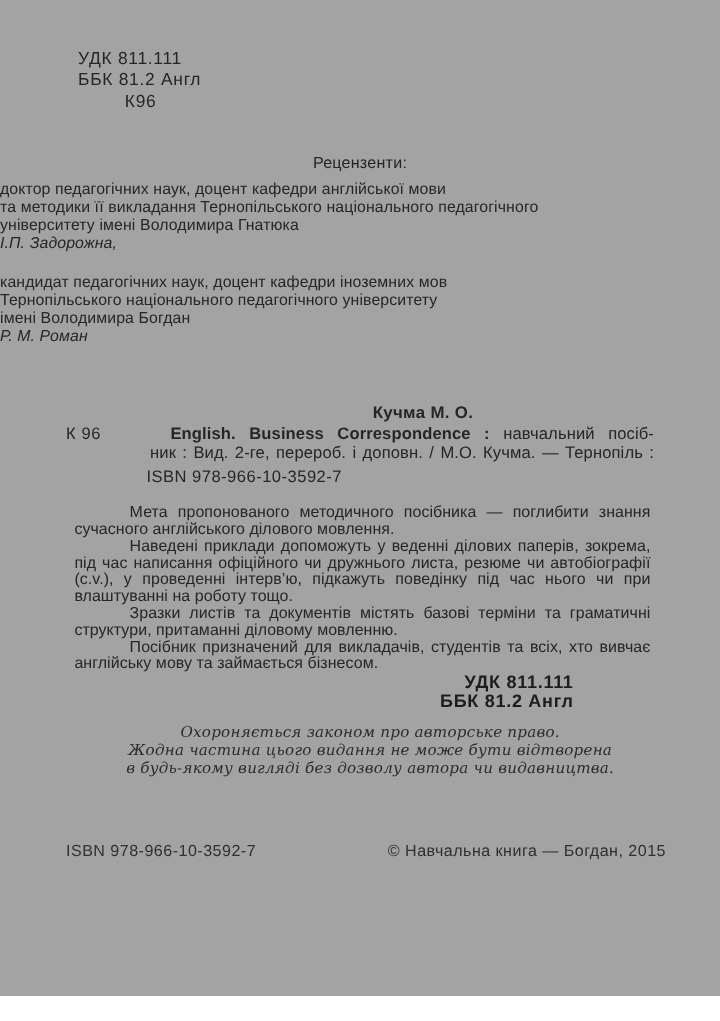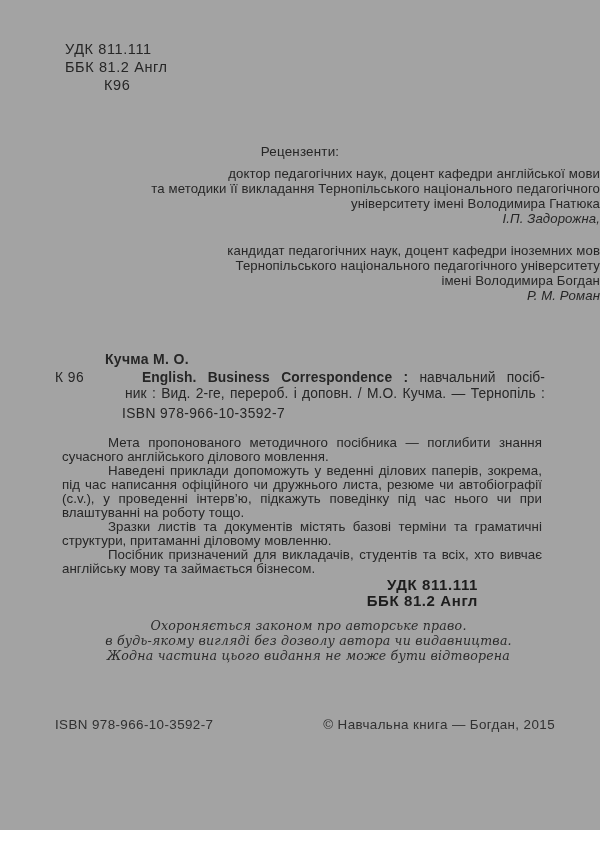--- a/index.html
+++ b/index.html
@@ -11,28 +11,28 @@
     font-family:"Liberation Sans", sans-serif;
     box-sizing:border-box;
     padding-top:40px;
     overflow:hidden;
   }
   
   .top-codes { margin-left:65px; font-size:14.5px; line-height:18px; letter-spacing:0.6px; }
   .top-codes .sign { padding-left:39px; }
 
   
-  .rev-heading { margin-top:50px; text-align:center; font-size:13.4px; line-height:15px; letter-spacing:0.2px; }
-  .rev-block { text-align:right; font-size:13.2px; line-height:15px; letter-spacing:0.1px; }
+  .rev-heading { margin-top:34px; text-align:center; font-size:13.4px; line-height:15px; letter-spacing:0.2px; }
+  .rev-block { text-align:left; font-size:13.2px; line-height:15px; letter-spacing:0.1px; }
   .rev-block.first  { margin-top:7px; }
   .rev-block.second { margin-top:17px; }
   .rev-name { font-style:italic; }
 
   
-  .author-heading { margin:48px 0 0 105px; font-weight:bold; font-size:14px; line-height:17px; letter-spacing:0.3px; }
+  .author-heading { margin:48px 0 0 105px; font-weight:bold; font-size:14px; line-height:17px; letter-spacing:0.3px;text-align:center; }
   .entry { position:relative; margin:2px 0 0 105px; width:440px; font-size:13.8px; line-height:16px; letter-spacing:0.1px; }
   .entry .code { position:absolute; left:-50px; top:0; letter-spacing:0.5px; }
   .entry .l-just { text-align:justify; text-align-last:justify;margin-left:20px; }
   .entry .l1 { padding-left:17px; }
   .entry .bold { font-weight:bold; }
   .isbn-line { margin:3px 0 0 122px; font-size:13.8px; line-height:17px; letter-spacing:0.4px; }
 
   
   .annotation { margin:14px 58px 0 62px; width:480px; box-sizing:border-box;
     font-size:13.3px; line-height:14px; text-align:justify; letter-spacing:0.05px; }
@@ -100,22 +100,22 @@
     <p>Посібник призначений для викладачів, студентів та всіх, хто вивчає англійську мову та займається бізнесом.</p>
   </div>
 
   <div class="codes-bottom">
     <div>УДК 811.111</div>
     <div>ББК 81.2 Англ</div>
   </div>
 
   <div class="copyright">
     <div>Охороняється законом про авторське право.</div>
+    <div>Жодна частина цього видання не може бути відтворена</div>
     <div>в будь-якому вигляді без дозволу автора чи видавництва.</div>
-    <div>Жодна частина цього видання не може бути відтворена</div>
   </div>
 
   <div class="footer">
     <span>ISBN 978-966-10-3592-7</span>
     <span>© Навчальна книга — Богдан, 2015</span>
   </div>
 
 </div>
 
 </body></html>

